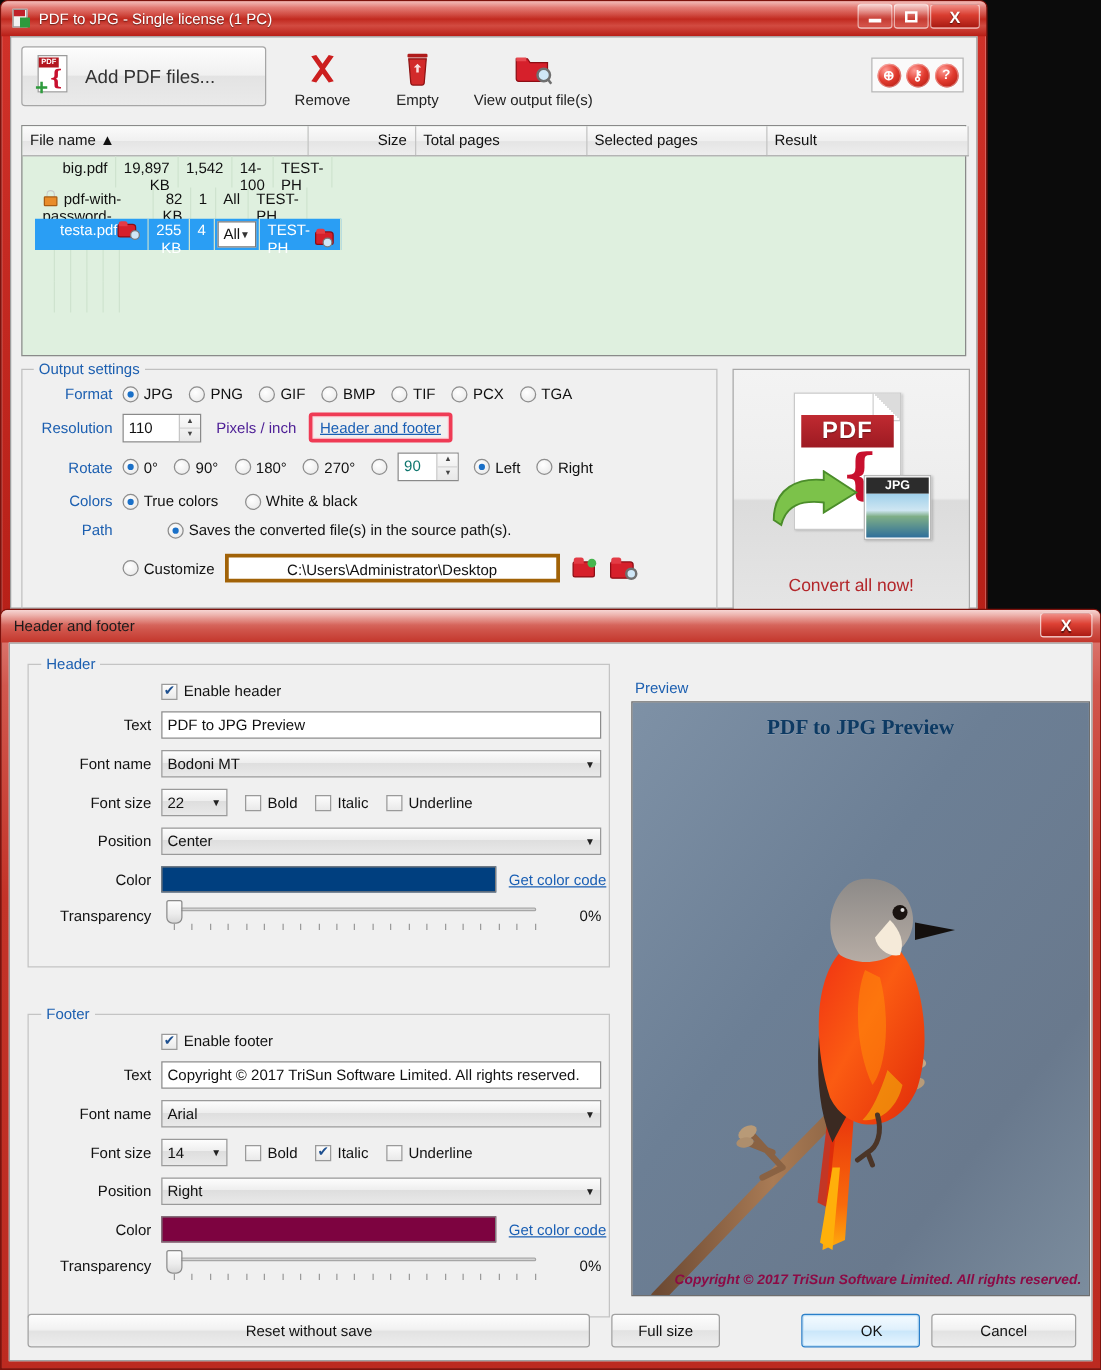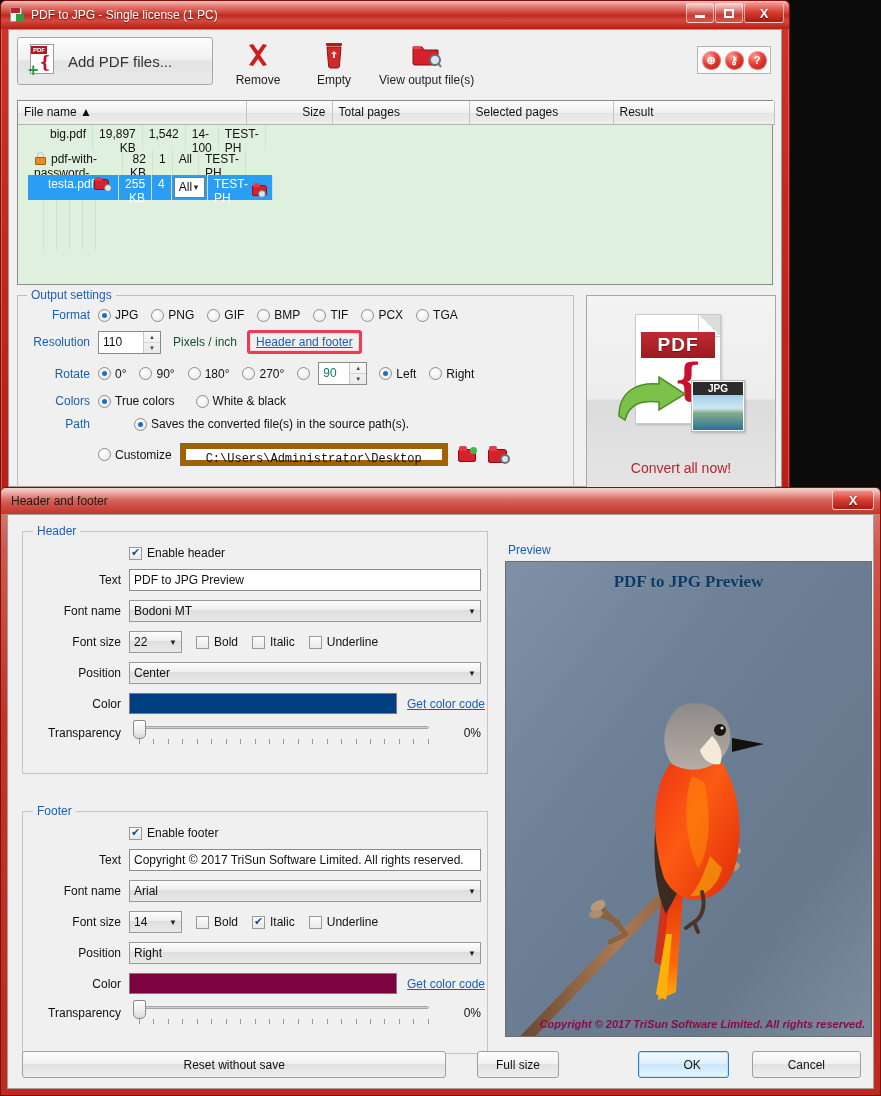--- a/index.html
+++ b/index.html
@@ -144,22 +144,22 @@
   .spin { display:inline-flex; height:23px; border:1px solid #8a8a8a; background:#fff; }
   .spin .val { width:44px; padding:0 4px; line-height:21px; font-size:12px; color:#111; }
   .spin .btns { width:17px; border-left:1px solid #c6c6c6;
                 background: linear-gradient(180deg,#fafafa,#e8e8e8); display:flex;flex-direction:column; }
   .spin .btns span { flex:1; display:flex;align-items:center;justify-content:center; font-size:6px; color:#444; }
   .spin .btns span:first-child{ border-bottom:1px solid #d4d4d4; }
   .spin.dis .val { color:#0f766e; }
   .hf-link-wrap { border:3px solid #ef3b55; border-radius:3px; padding:2px 6px; margin-left:10px;
                   box-shadow: 0 0 0 1px #ffd6dd inset; }
   .hf-link { color:#1a5fb4; text-decoration:underline; font-size:12px; }
-  .textinput { height:23px; border:6px solid #a16207; background:#fff; padding:0 5px;
-               line-height:21px; font-size:12px; color:#111;font-family:Liberation Mono, monospace; }
+  .textinput { height:23px; border:3px solid #a16207; background:#fff; padding:0 5px;
+               line-height:21px; font-size:12px; color:#111; }
   .fold-green{display:inline-block;width:20px;height:17px;position:relative;}
   .fold-green .f{position:absolute;left:0;top:3px;width:18px;height:13px;background:#d6202b;border:1px solid #8d0d14;border-radius:2px 3px 2px 2px;}
   .fold-green .tab{position:absolute;left:1px;top:0;width:8px;height:5px;background:#e33b45;border-radius:2px 2px 0 0;}
   .fold-green .dot{position:absolute;right:1px;top:1px;width:7px;height:7px;border-radius:50%;background:#46b54e;}
   .fold-mag{display:inline-block;width:22px;height:18px;position:relative;}
   .fold-mag .f{position:absolute;left:0;top:3px;width:19px;height:14px;background:#d6202b;border:1px solid #8d0d14;border-radius:2px 3px 2px 2px;}
   .fold-mag .tab{position:absolute;left:1px;top:0;width:8px;height:5px;background:#e33b45;border-radius:2px 2px 0 0;}
   .fold-mag .mag{position:absolute;right:0;bottom:0;width:10px;height:10px;border-radius:50%;background:#cfe7f7;border:2px solid #6f6f6f;}
 
   
@@ -243,21 +243,21 @@
      background: linear-gradient(160deg,#7b8ea3 0%, #6e8197 35%, #6b7d92 60%, #7a8b9c 100%); }
   .prev-head { position:absolute; left:0; right:0; top:10px; text-align:center;
      font-family:"Liberation Serif", serif; font-weight:bold; font-size:17px;
      color:#0d3a63; text-shadow:0 1px 0 rgba(255,255,255,.12); }
   .prev-foot { position:absolute; right:6px; bottom:6px;
      font-family:"Liberation Sans", sans-serif; font-style:italic; font-weight:bold; font-size:11px;
      color:#8c0a45; }
   .bird { position:absolute; left:0; top:0; width:367px; height:476px; }
 
   
-  .btnrow { position:absolute; left:14px; right:12px; bottom:10px; height:27px; display:flex; gap:23px; }
+  .btnrow { position:absolute; left:14px; right:12px; bottom:10px; height:27px; display:flex; gap:9px; }
   .wbtn2 { height:27px; border:1px solid #a0a0a0; border-radius:3px;
      background: linear-gradient(180deg,#fdfdfd,#f1f1f1 48%,#e2e2e2 50%,#ededed);
      display:flex; align-items:center; justify-content:center; font-size:12px; color:#111; }
   .wbtn2.primary { border:1px solid #2a7fc9; box-shadow:0 0 0 1px #bfe0f7 inset;
      background: linear-gradient(180deg,#f4fbff,#dff0fc 48%,#c9e6fa 50%,#e8f6ff); padding-left: 18px; }
 </style>
 </head>
 <body>
 
 <div id="root">
@@ -460,21 +460,21 @@
 
         <div class="row" style="margin-top:8px;">
           <div class="rowlabel">Resolution</div>
           <div class="spin">
             <div class="val">110</div>
             <div class="btns">
                 <span>▲</span>
                 <span>▼</span>
               </div>
           </div>
-          <div style="margin-left:12px; font-size:12px; color:#14532d;">Pixels / inch</div>
+          <div style="margin-left:12px; font-size:12px; color:#4c1d95;">Pixels / inch</div>
           <div class="hf-link-wrap">
             <span class="hf-link">Header and footer</span>
           </div>
         </div>
 
         <div class="row" style="margin-top:8px;">
           <div class="rowlabel">Rotate</div>
           <label class="radio">
               <span class="rdot on"></span>
               <span>0°</span>

